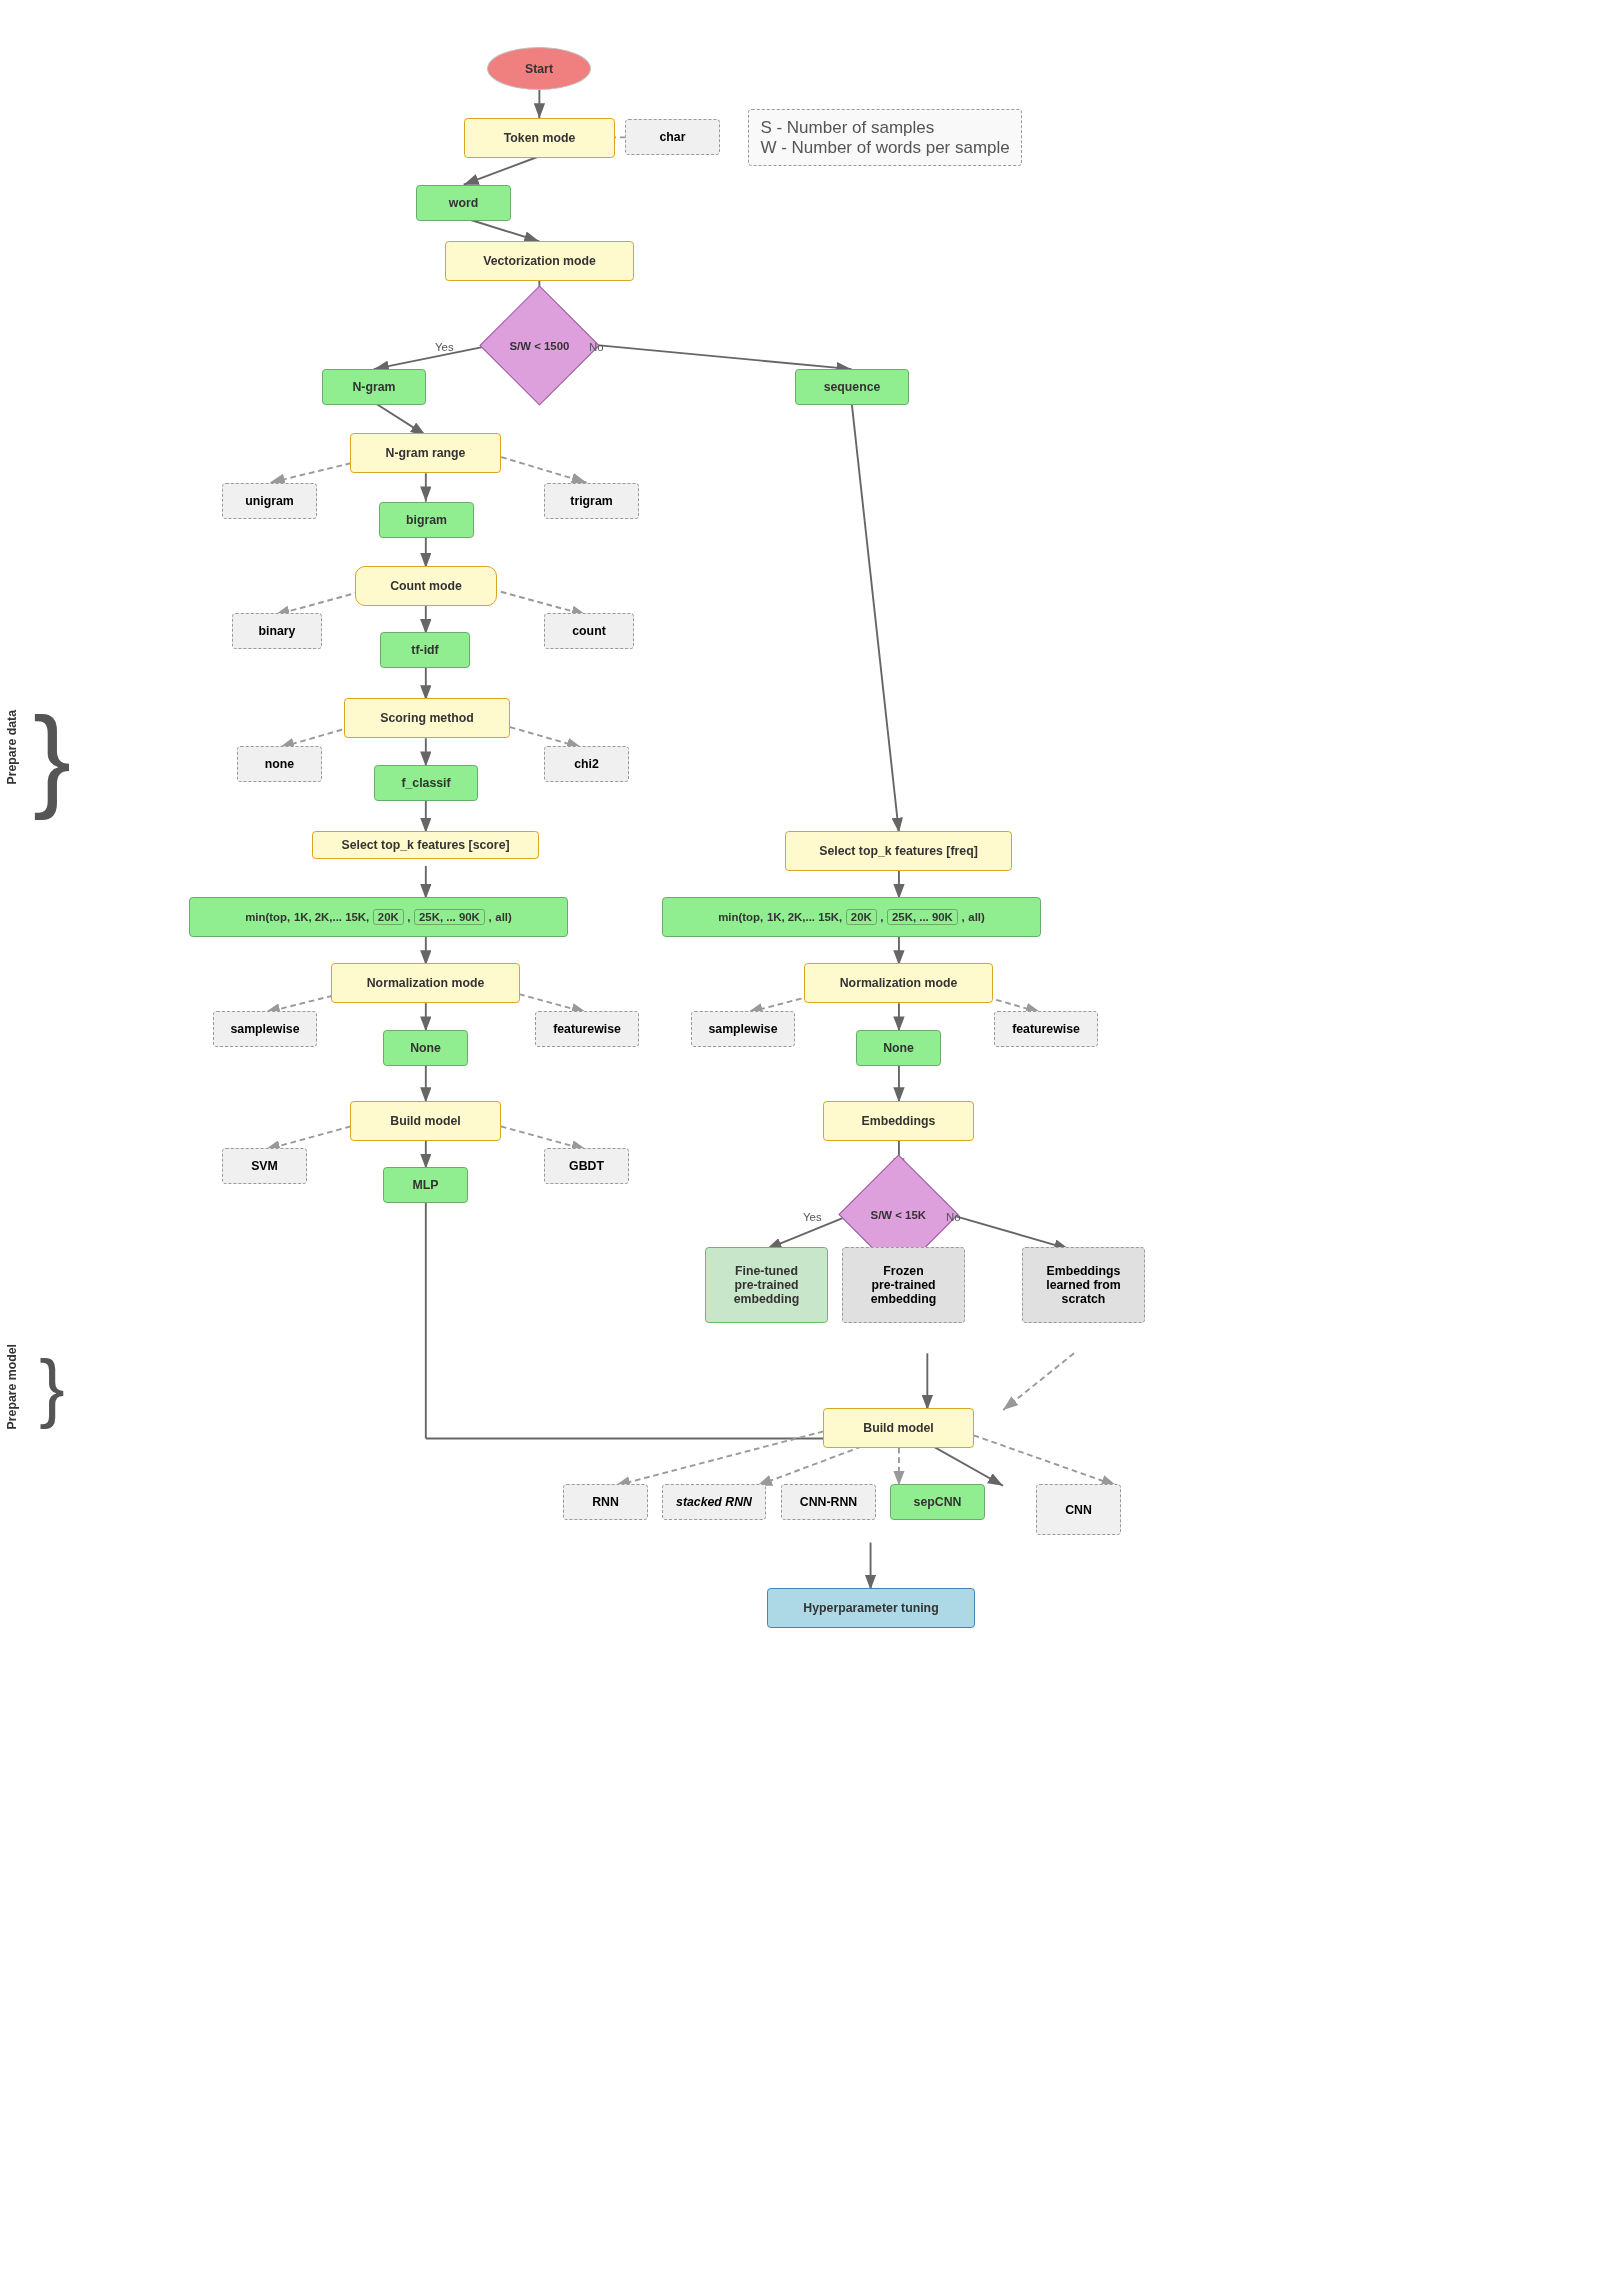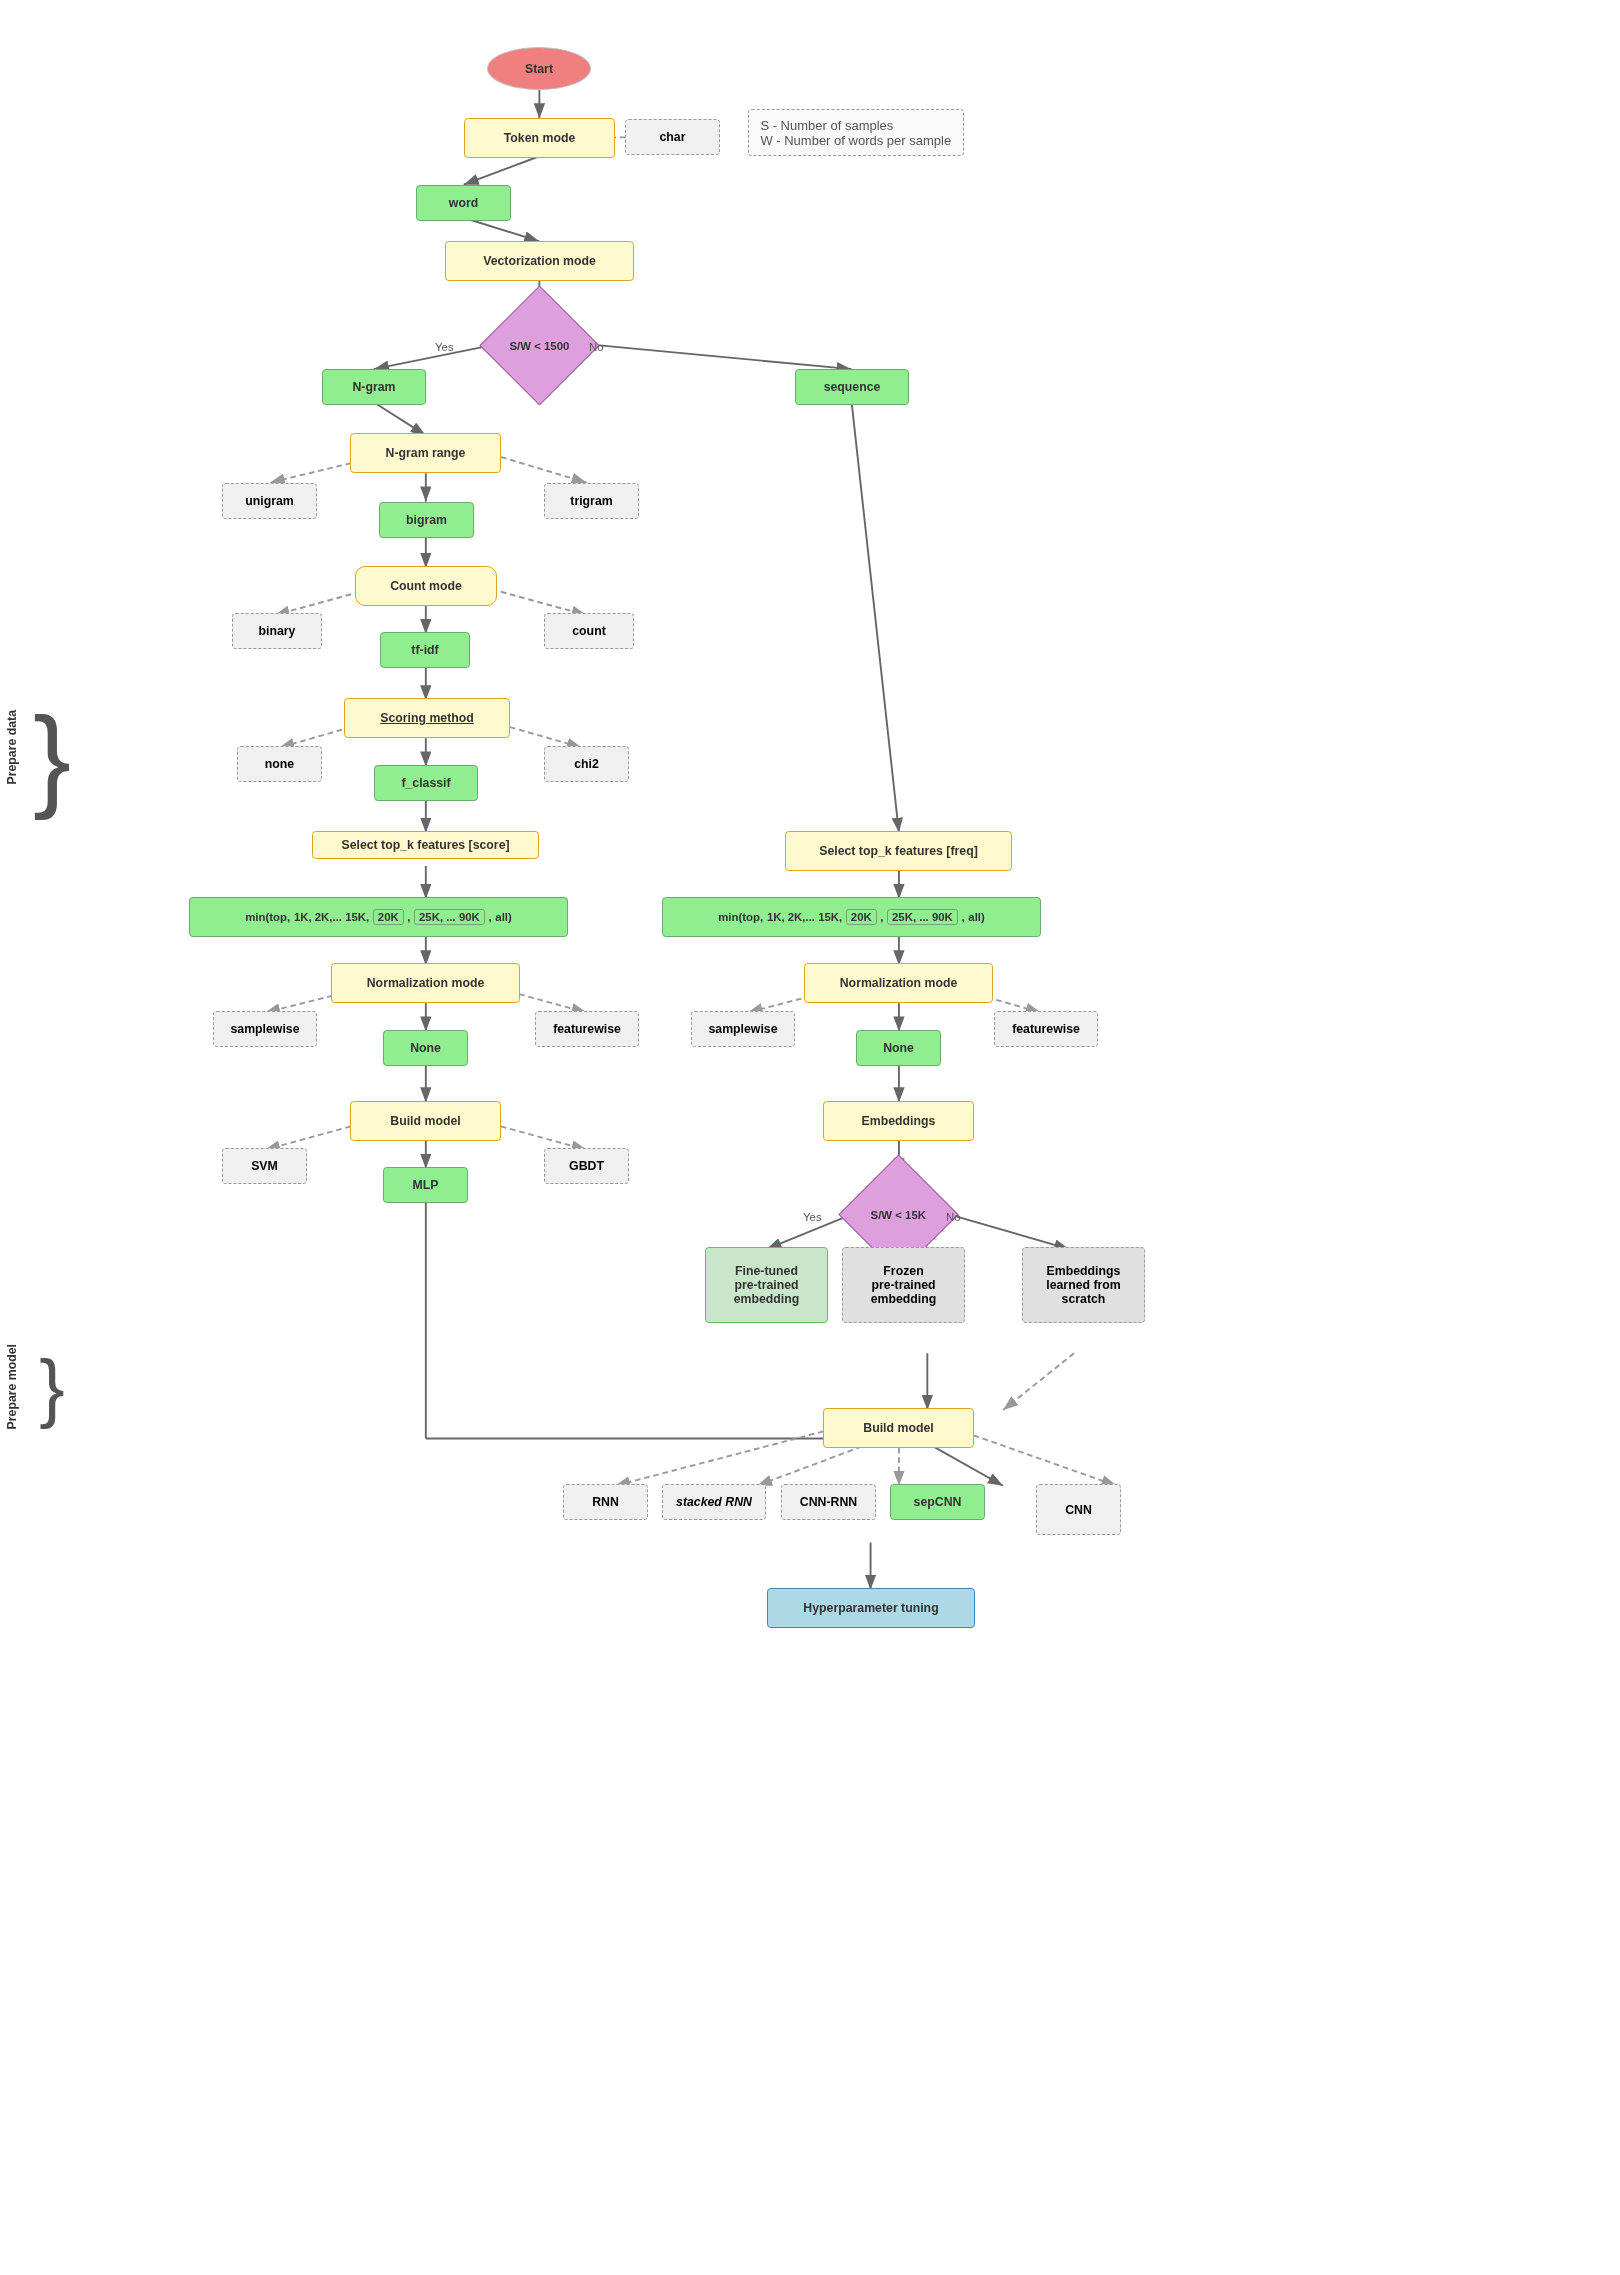--- a/index.html
+++ b/index.html
@@ -70,21 +70,21 @@
       background: #c8e6c9;
       border: 1.9px solid #66bb6a;
       color: #333;
       border-radius: 3.8px;
     }
     .legend-box {
       position: absolute;
       border: 1.9px dashed #999;
       background: #f9f9f9;
       padding: 7.6px 11.4px;
-      font-size: 13px;
+      font-size: 17px;
       color: #555;
       border-radius: 3.8px;
     }
     svg.arrows {
       position: absolute;
       top: 0;
       left: 0;
       width: 1620px;
       height: 2276px;
       pointer-events: none;
@@ -276,21 +276,21 @@
   </div>
 
   <div class="node node-green" style="width:90px;height:36px;left:380px;top:632px;">
     <span>tf-idf</span>
   </div>
 
   <div class="node node-dashed" style="width:90px;height:36px;left:544px;top:613px;">
     <span>count</span>
   </div>
 
-  <div class="node node-yellow" style="width:166px;height:40px;left:344px;top:698px;text-decoration:underline;">
+  <div class="node node-yellow" style="width:166px;height:40px;left:344px;top:698px;">
     <span>Scoring method</span>
   </div>
 
   <div class="node node-dashed" style="width:85px;height:36px;left:237px;top:746px;">
     <span>none</span>
   </div>
 
   <div class="node node-green" style="width:104px;height:36px;left:374px;top:765px;">
     <span>f_classif</span>
   </div>

